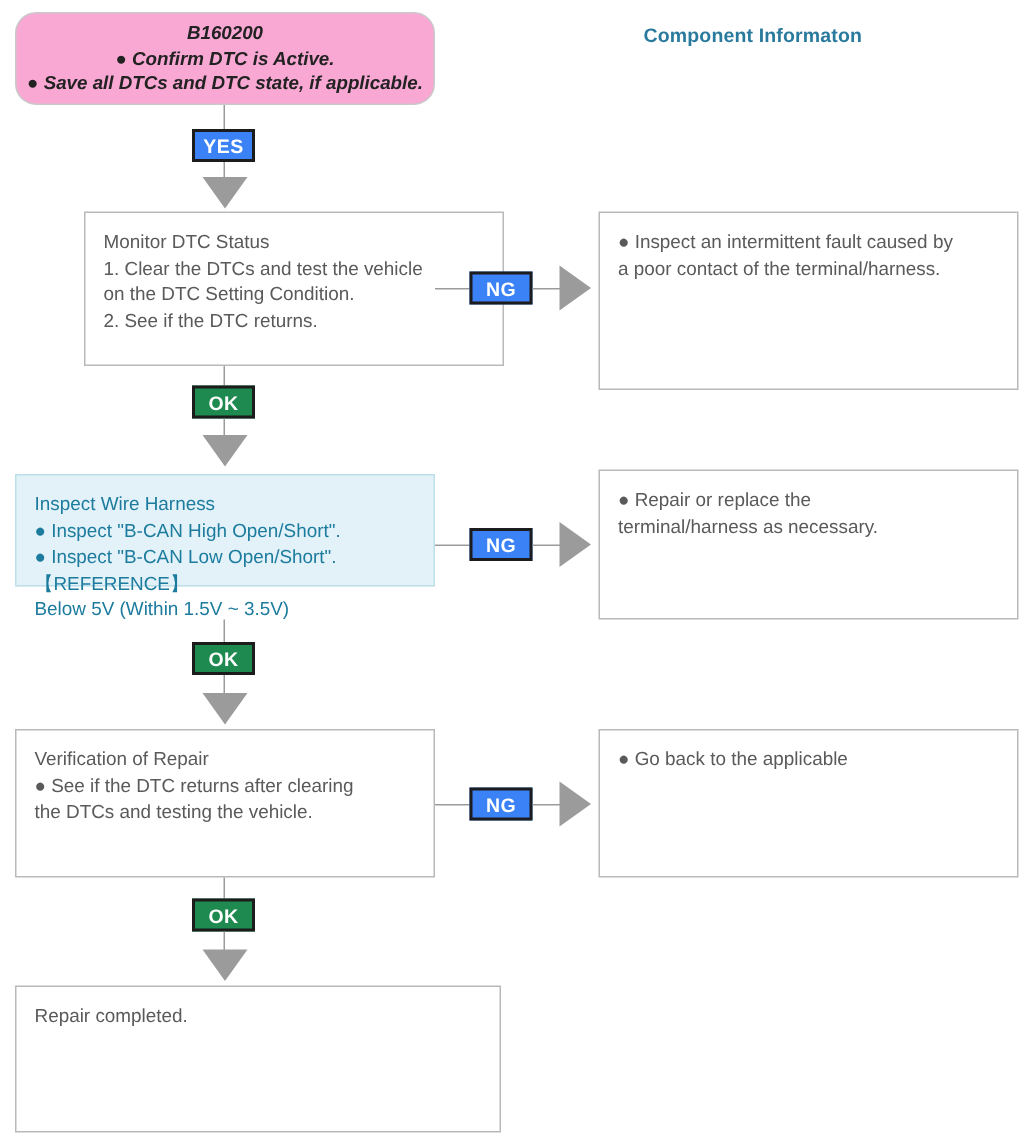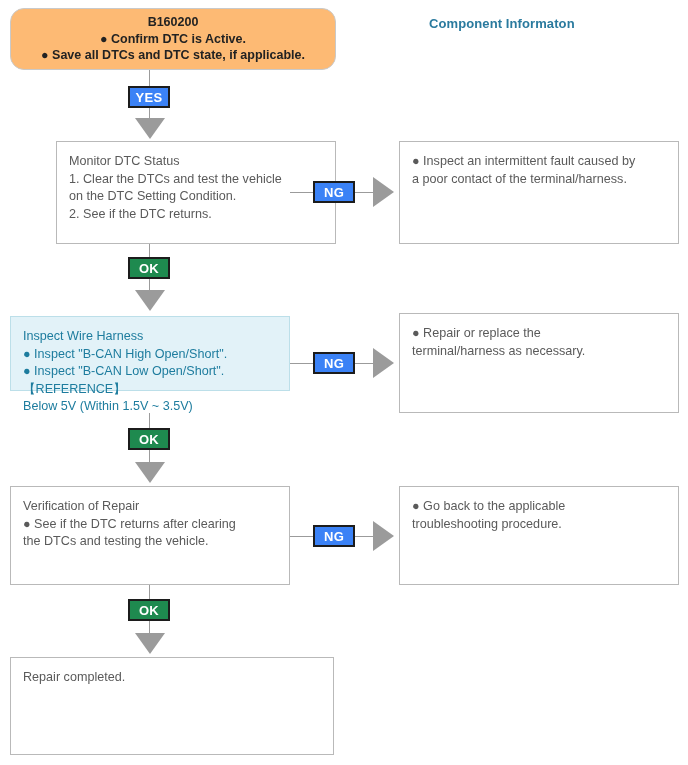--- a/index.html
+++ b/index.html
@@ -31,30 +31,31 @@
     font-weight: bold;
     color: #2a7a9e;
     letter-spacing: 0.1px;
     white-space: nowrap;
   }
 
   
   .start-box {
     left: 10px;
     top: 8px;
-    width: 326px;
+    width: 280px;
     height: 62px;
-    background: #fdba74;
+    background: #f9a8d4;
     border: 1px solid #c9c9c9;
     border-radius: 14px;
     display: flex;
     flex-direction: column;
     align-items: center;
     justify-content: center;
     padding: 4px 6px;
+    font-style: italic;
   }
   .start-box .line {
     font-size: 12.5px;
     font-weight: bold;
     color: #222222;
     line-height: 16.5px;
     text-align: center;
     white-space: nowrap;
   }
 
@@ -148,21 +149,21 @@
   <div class="line">1. Clear the DTCs and test the vehicle</div>
   <div class="line">on the DTC Setting Condition.</div>
   <div class="line">2. See if the DTC returns.</div>
 </div>
 
 <div class="hline" style="left:290px; top:192px; width:23px;"></div>
 <div class="badge ng" style="left:313px; top:181px; width:42px; height:22px;">NG</div>
 <div class="hline" style="left:355px; top:192px; width:20px;"></div>
 <div class="arrow-right" style="left:373px; top:177px;"></div>
 
-<div class="node box" style="left:399px; top:141px; width:280px; height:103px;">
+<div class="node box" style="left:399px; top:141px; width:280px; height:119px;">
   <div class="line">● Inspect an intermittent fault caused by</div>
   <div class="line">a poor contact of the terminal/harness.</div>
 </div>
 
 <div class="vline" style="left:149px; top:244px; height:13px;"></div>
 <div class="badge ok" style="left:128px; top:257px; width:42px; height:22px;">OK</div>
 <div class="vline" style="left:149px; top:279px; height:15px;"></div>
 <div class="arrow-down" style="left:135px; top:290px;"></div>
 
 <div class="node box highlight" style="left:10px; top:316px; width:280px; height:75px;">
@@ -194,21 +195,20 @@
   <div class="line">the DTCs and testing the vehicle.</div>
 </div>
 
 <div class="hline" style="left:290px; top:536px; width:23px;"></div>
 <div class="badge ng" style="left:313px; top:525px; width:42px; height:22px;">NG</div>
 <div class="hline" style="left:355px; top:536px; width:20px;"></div>
 <div class="arrow-right" style="left:373px; top:521px;"></div>
 
 <div class="node box" style="left:399px; top:486px; width:280px; height:99px;">
   <div class="line">● Go back to the applicable</div>
-  <div class="line">troubleshooting procedure.</div>
 </div>
 
 <div class="vline" style="left:149px; top:585px; height:14px;"></div>
 <div class="badge ok" style="left:128px; top:599px; width:42px; height:22px;">OK</div>
 <div class="vline" style="left:149px; top:621px; height:16px;"></div>
 <div class="arrow-down" style="left:135px; top:633px;"></div>
 
 <div class="node box" style="left:10px; top:657px; width:324px; height:98px;">
   <div class="line">Repair completed.</div>
 </div>

